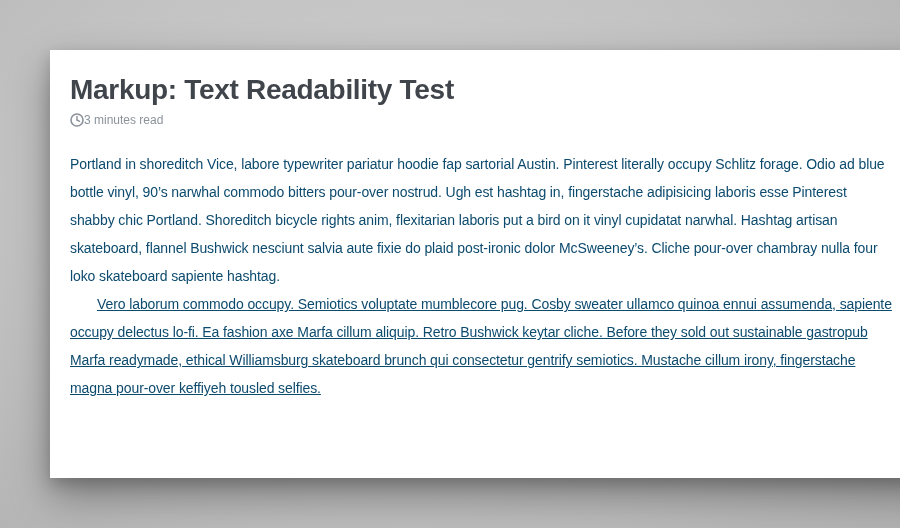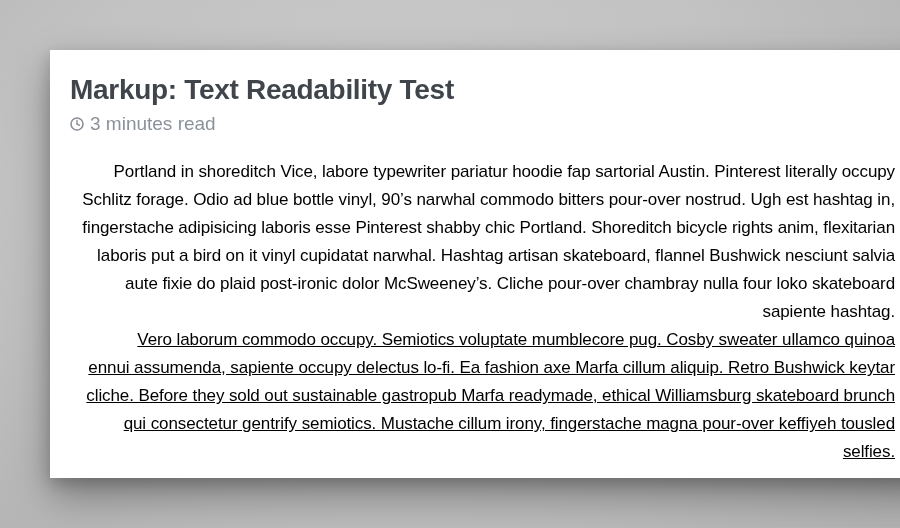--- a/index.html
+++ b/index.html
@@ -27,38 +27,37 @@
     font-size: 28px;
     font-weight: bold;
     letter-spacing: -0.3px;
     color: #3f454b;
     line-height: 1.15;
   }
   .post-meta {
     margin-top: 7px;
     display: flex;
     align-items: center;
-    gap: 6px;
+    gap: 0;
     color: #8b929a;
-    font-size: 19px;
+    font-size: 12px;
   }
   .clock-icon {
     width: 14px;
     height: 14px;
     display: inline-block;
     flex: 0 0 auto;
   }
   .clock-icon svg { display: block; }
   .post-content {
     margin-top: 23px;
-    font-size: 17px;
+    font-size: 14px;
     line-height: 28px;
-    color: #000000;
+    color: #0c4a6e;
     letter-spacing: -0.1px;
-    text-align: right;
   }
   .post-content p { margin: 0; }
   .post-content p.indented { text-indent: 27px; text-decoration: underline; }
 </style>
 </head>
 <body>
 
 <article class="card">
   <h1 class="post-title">Markup: Text Readability Test</h1>
 

